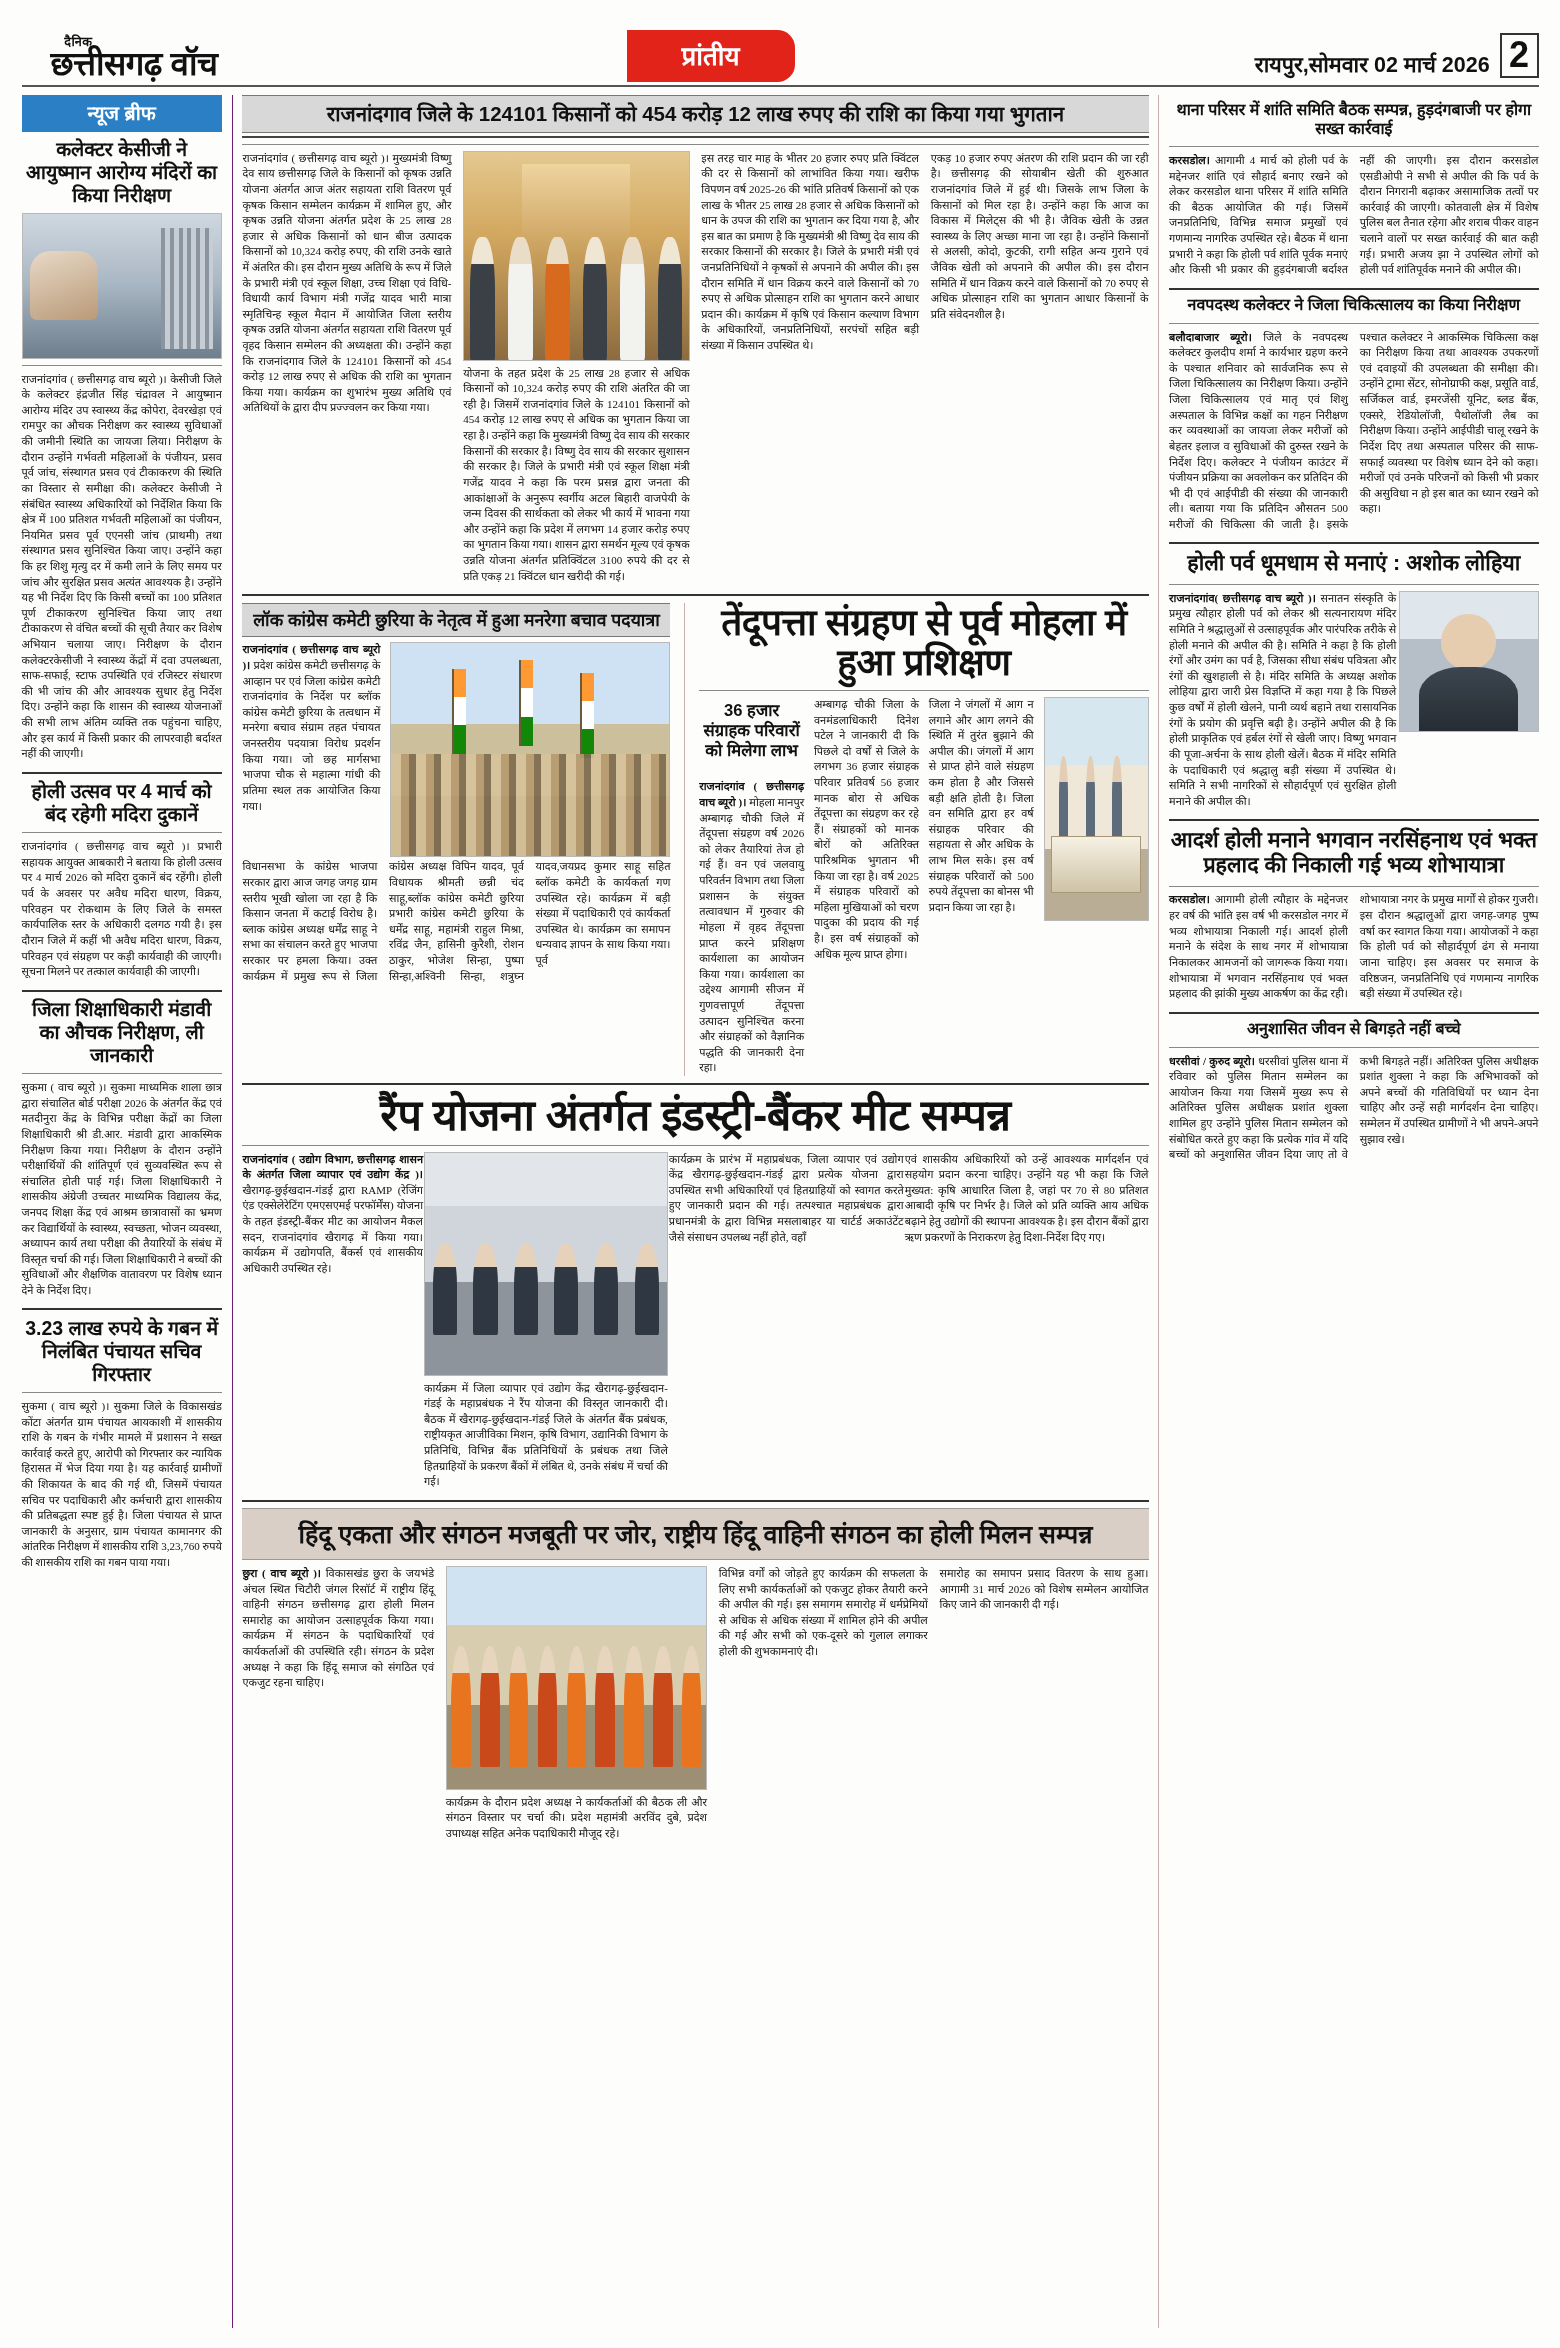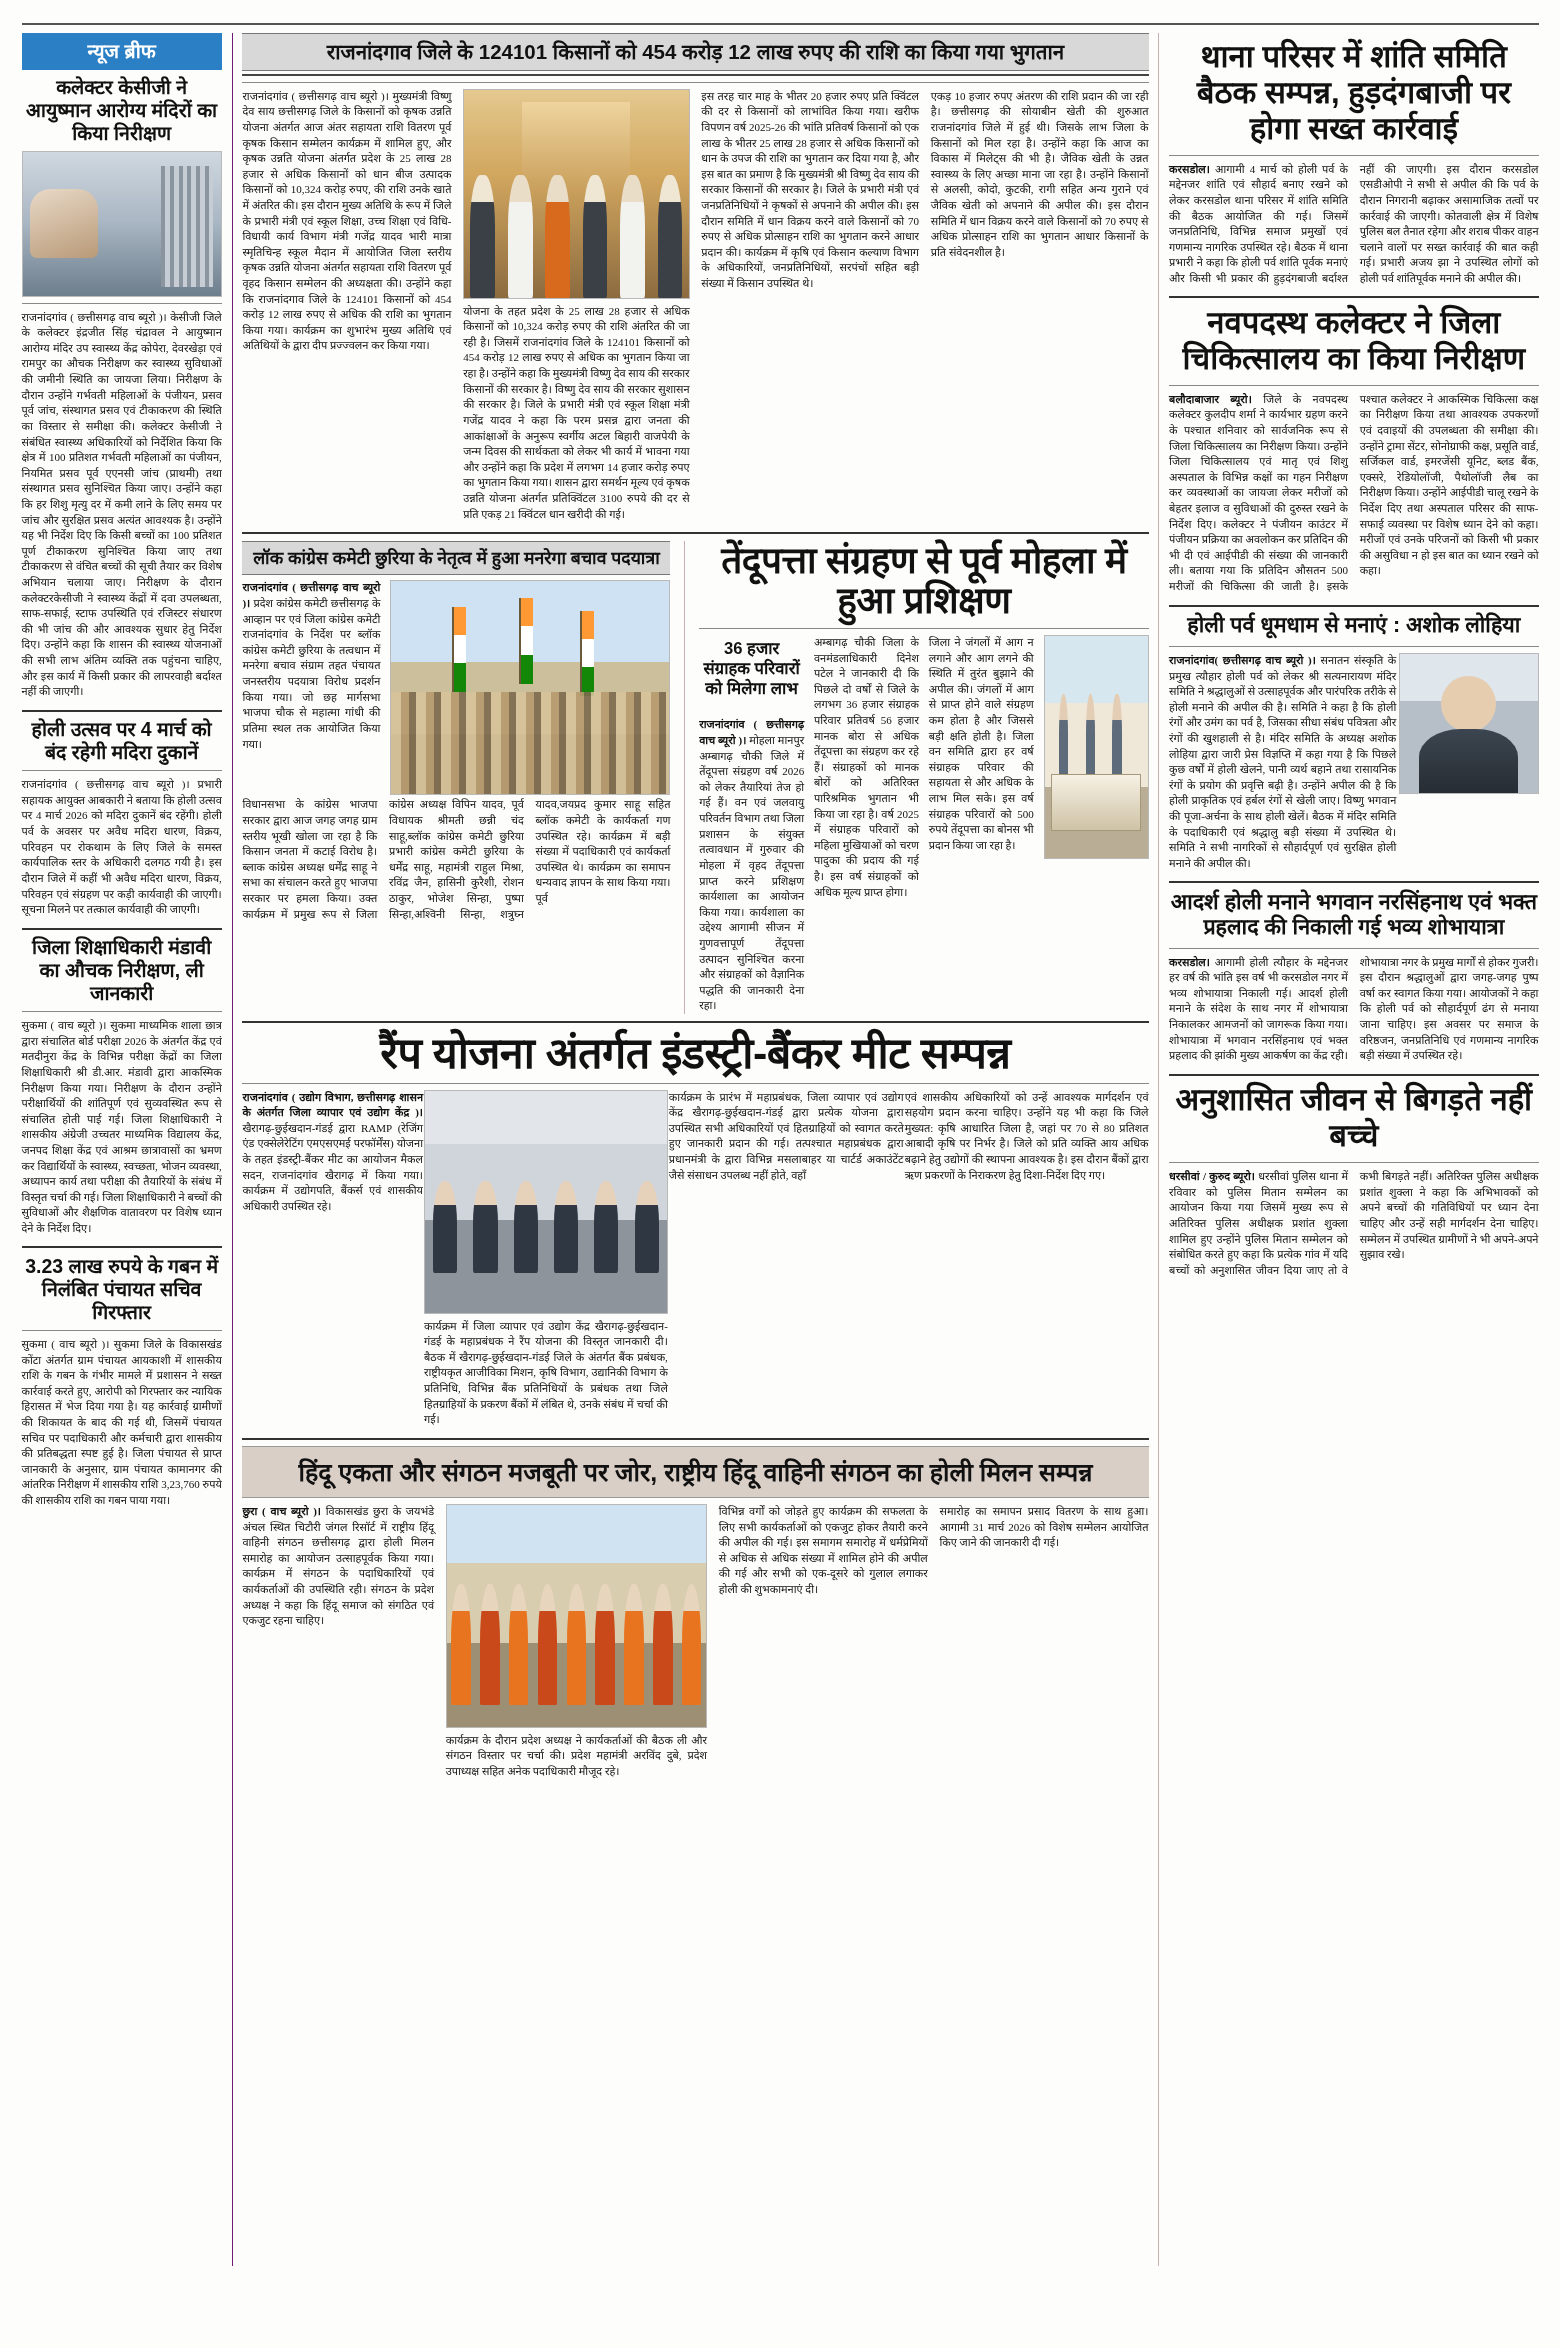--- a/index.html
+++ b/index.html
@@ -72,21 +72,21 @@
     font-size: 19.5px; font-weight: bold; padding: 3.9px 0 5.9px;
     font-family: "Liberation Sans", sans-serif;
     margin-bottom: 5.9px;
   }
   .hl-sm {
     font-size: 19.5px; font-weight: bold; line-height: 1.18;
     text-align: center; font-family: "Liberation Sans", sans-serif;
     margin: 3.9px 0 5.9px;
   }
   .hl-md {
-    font-size: 31px; font-weight: bold; line-height: 1.16;
+    font-size: 16px; font-weight: bold; line-height: 1.16;
     text-align: center; font-family: "Liberation Sans", sans-serif;
     margin: 5.9px 0 7.8px;
   }
   .hl-lg {
     font-size: 43px; font-weight: bold; line-height: 1.1;
     text-align: center; font-family: "Liberation Sans", sans-serif;
     letter-spacing: -0.5px;
   }
   .hl-xl {
     font-size: 45px; font-weight: bold; line-height: 1.05;
@@ -221,20 +221,31 @@
     font-size: 16.6px; font-weight: bold; line-height: 1.2; text-align:center;
     font-family: "Liberation Sans", sans-serif; padding: 3.9px 2px;
   }
   .blk { margin-bottom: 9.8px; }
 </style>
 </head>
 <body>
 
 <div class="page">
 
+  <div class="masthead">
+    <div class="logo-block">
+      <div class="logo-small">दैनिक</div>
+      <div class="logo-main">छत्तीसगढ़ वॉच</div>
+    </div>
+    <div class="section-tab">प्रांतीय</div>
+    <div class="dateline-wrap">
+      <div class="dateline">रायपुर,सोमवार 02 मार्च 2026</div>
+      <div class="pagenum">2</div>
+    </div>
+  </div>
   <div class="rule-top"></div>
 
   <div class="grid">
 
     <div class="col-left">
 
       <div class="brief-banner">न्यूज ब्रीफ</div>
 
       <div class="blk">
         <div class="hl-sm">कलेक्टर केसीजी ने आयुष्मान आरोग्य मंदिरों का किया निरीक्षण</div>

